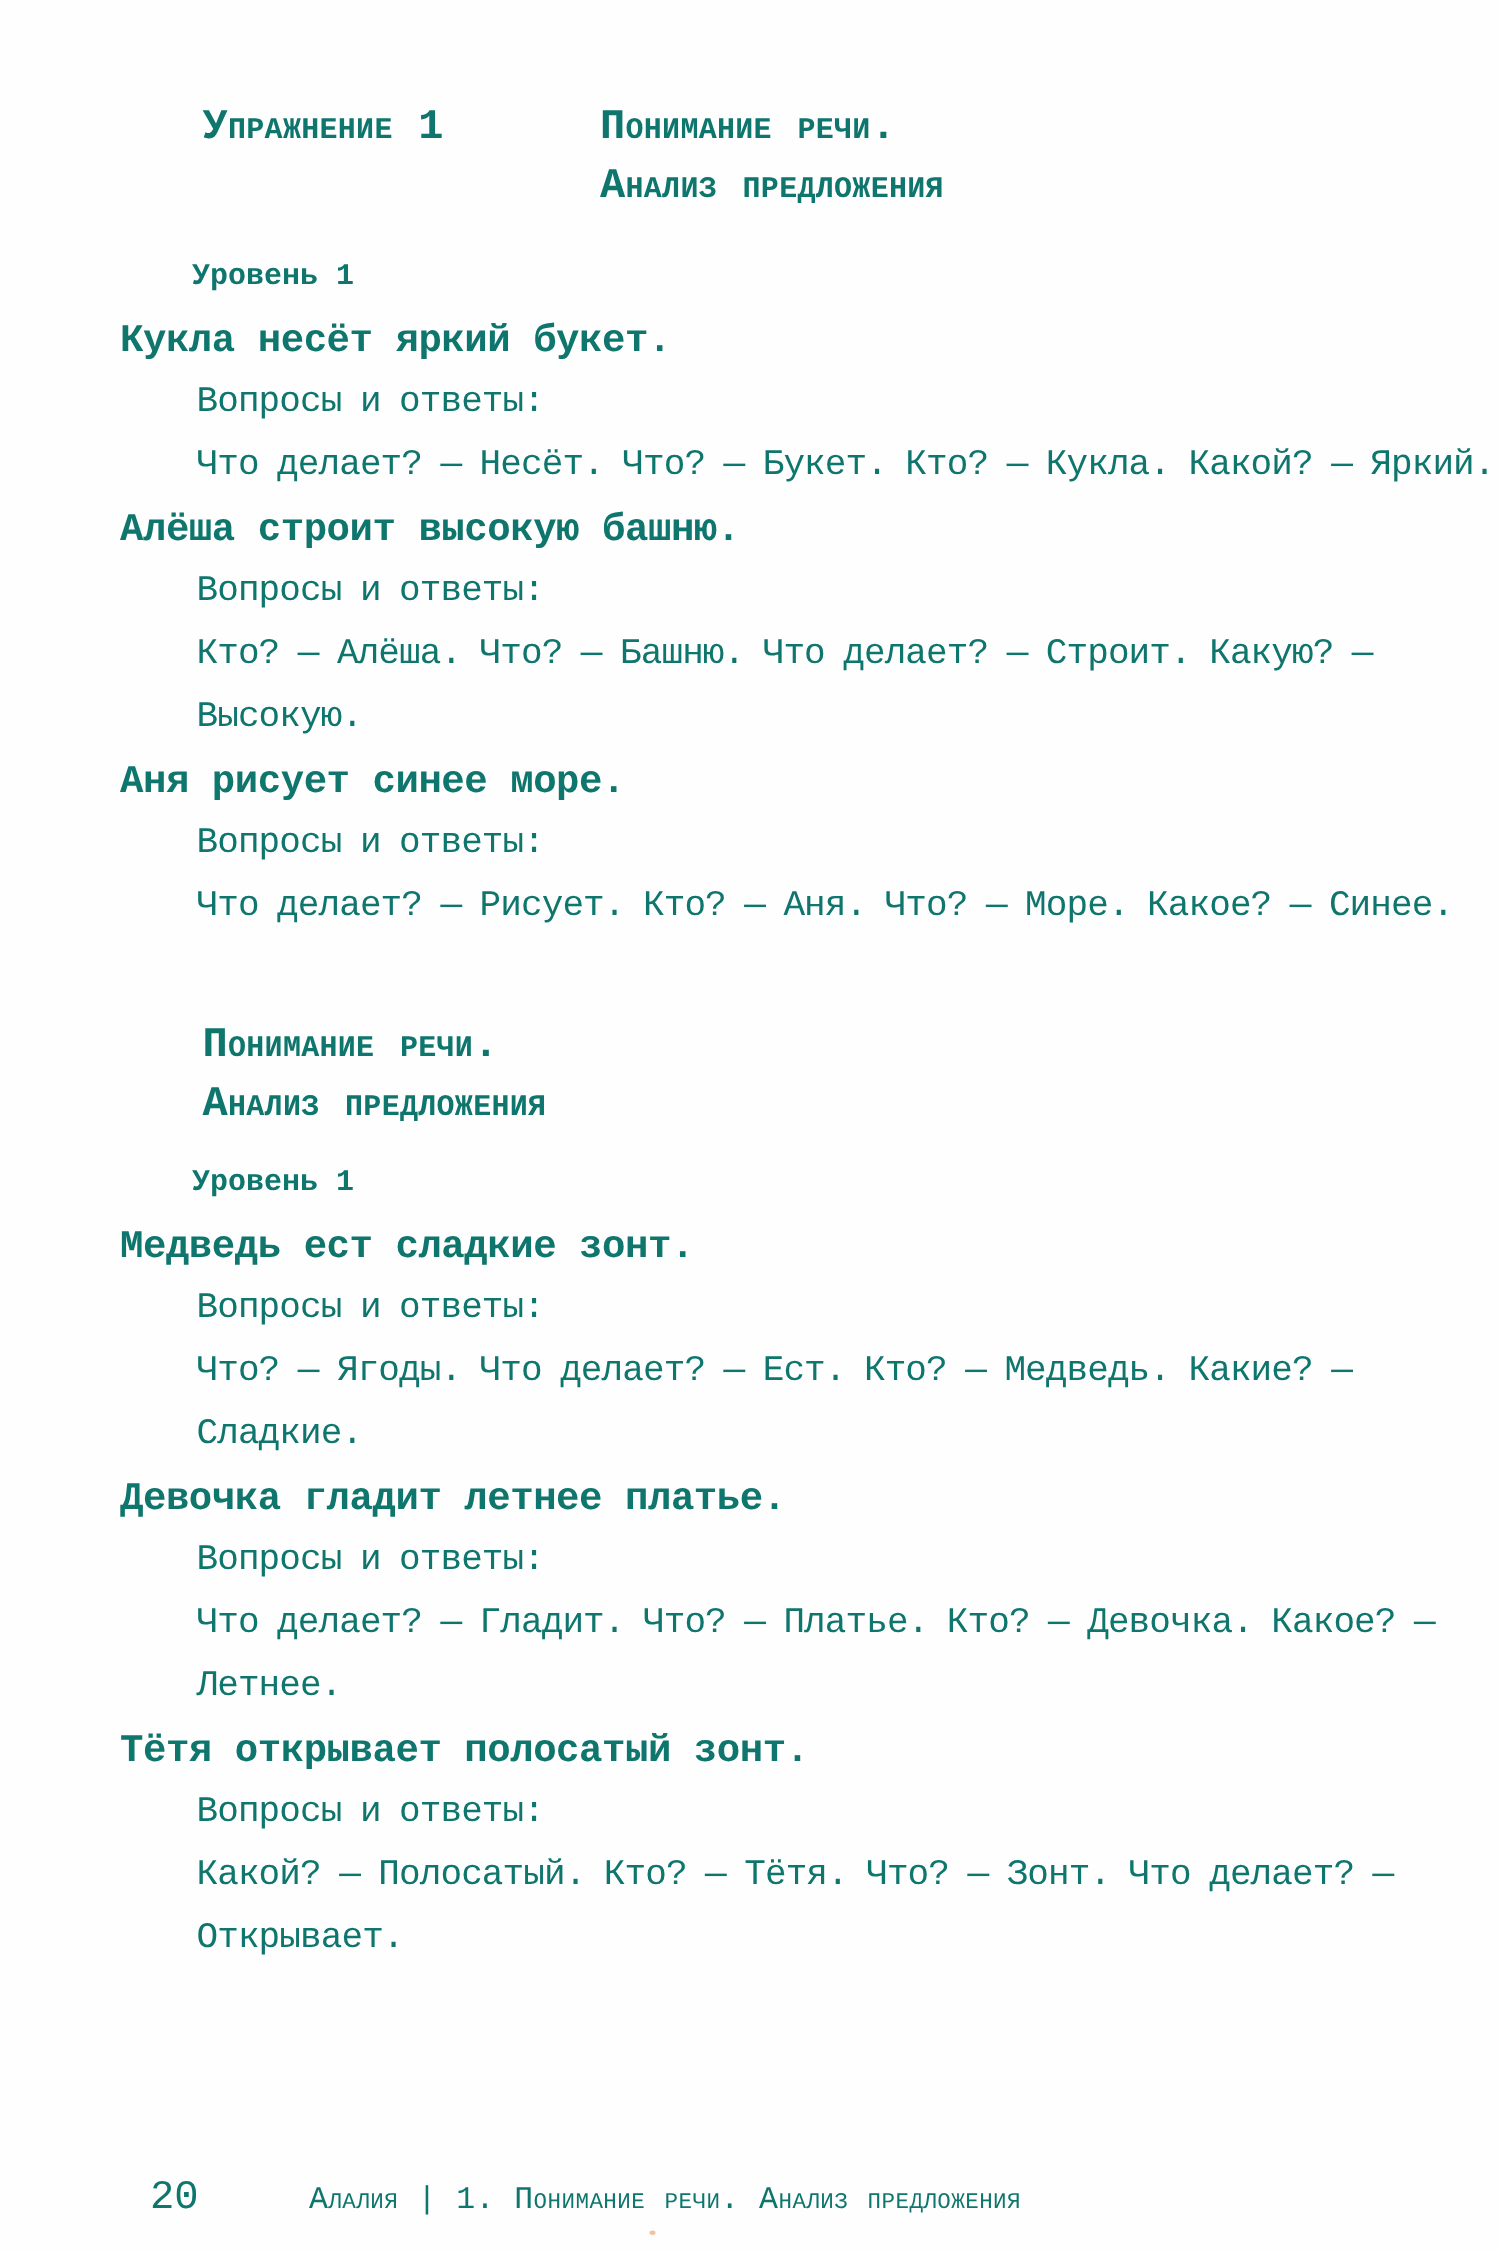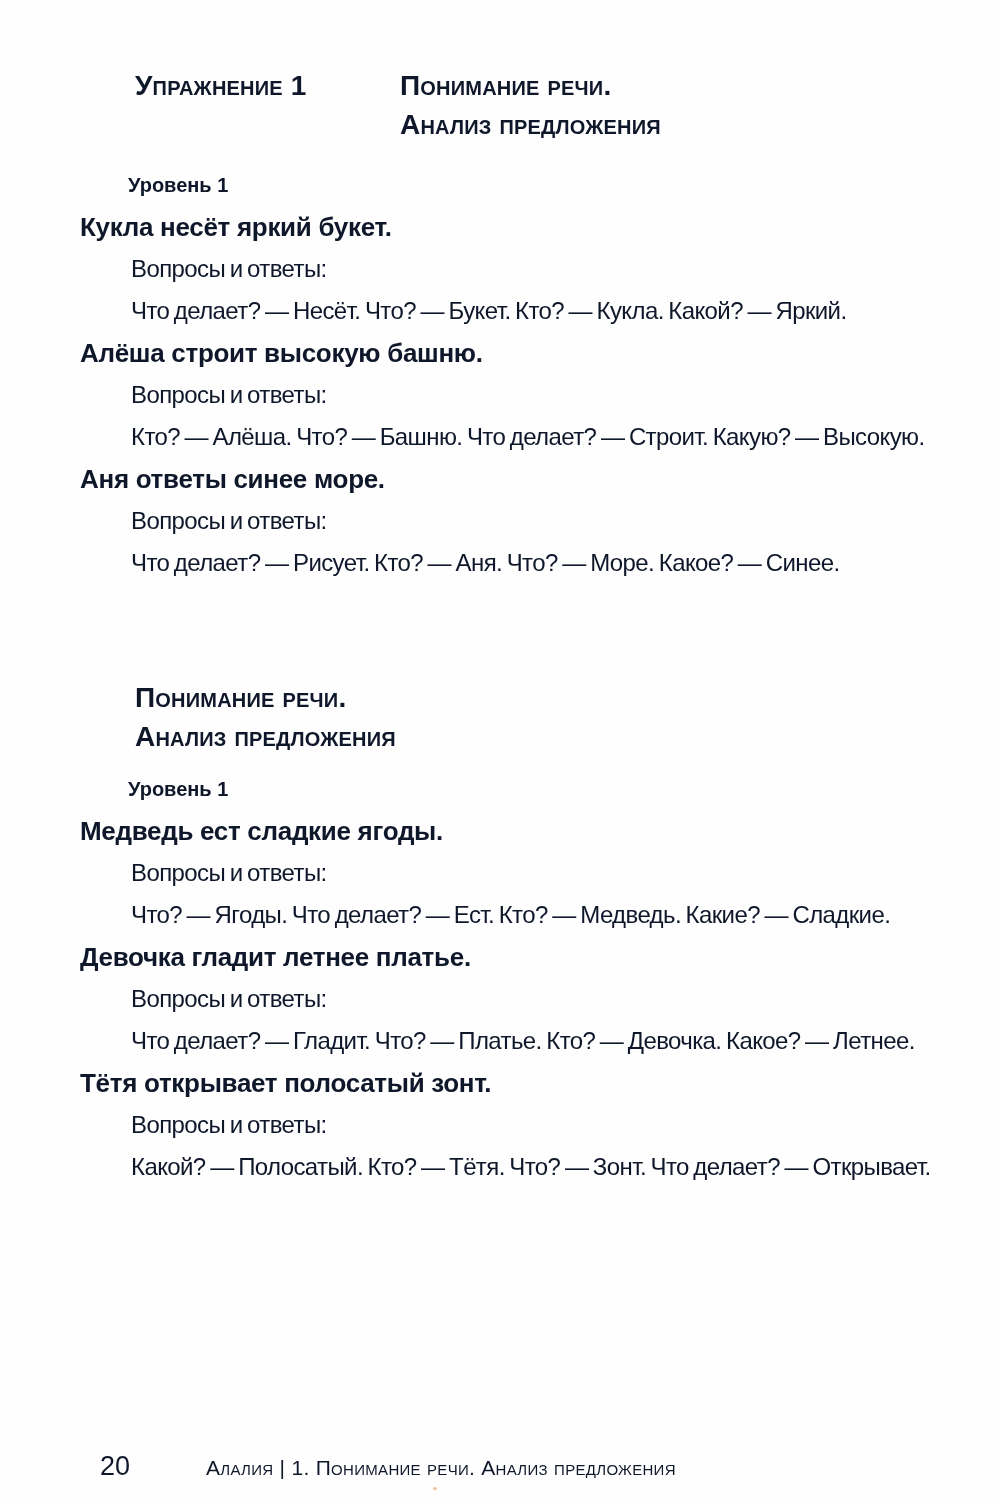--- a/index.html
+++ b/index.html
@@ -1,22 +1,22 @@
 <!DOCTYPE html>
 <html><head>
 <meta charset="utf-8">
 <style>
   html, body { margin: 0; padding: 0; background: #ffffff; }
   .page {
     position: relative;
     width: 1000px;
     height: 1501px;
     background: #fefefe;
-    color: #0f172a;
-    font-family: Liberation Sans, sans-serif;
+    color: #0f766e;
+    font-family: Liberation Mono, monospace;
     overflow: hidden;
   }
   .exercise { position: absolute; left: 0; right: 0; }
   #ex1 { top: 66px; }
   #ex2 { top: 678px; }
   .ex-header {
     display: flex;
     margin-left: 135px;
     font-weight: bold;
     font-variant: small-caps;
@@ -93,36 +93,36 @@
       <div class="sentence">Кукла несёт яркий букет.</div>
       <div class="sub prompt">Вопросы и ответы:</div>
       <div class="sub qa">Что делает? — Несёт. Что? — Букет. Кто? — Кукла. Какой? — Яркий.</div>
     </div>
     <div class="item">
       <div class="sentence">Алёша строит высокую башню.</div>
       <div class="sub prompt">Вопросы и ответы:</div>
       <div class="sub qa">Кто? — Алёша. Что? — Башню. Что делает? — Строит. Какую? — Высокую.</div>
     </div>
     <div class="item">
-      <div class="sentence">Аня ответы синее море.</div>
+      <div class="sentence">Аня рисует синее море.</div>
       <div class="sub prompt">Вопросы и ответы:</div>
       <div class="sub qa">Что делает? — Рисует. Кто? — Аня. Что? — Море. Какое? — Синее.</div>
     </div>
   </section>
 
   <section class="exercise" id="ex2">
     <div class="ex-header">
       <div class="ex-title">
         <div>Понимание речи.</div>
         <div>Анализ предложения</div>
       </div>
     </div>
     <div class="level">Уровень 1</div>
     <div class="item">
-      <div class="sentence">Медведь ест сладкие ягоды.</div>
+      <div class="sentence">Медведь ест сладкие зонт.</div>
       <div class="sub prompt">Вопросы и ответы:</div>
       <div class="sub qa">Что? — Ягоды. Что делает? — Ест. Кто? — Медведь. Какие? — Сладкие.</div>
     </div>
     <div class="item">
       <div class="sentence">Девочка гладит летнее платье.</div>
       <div class="sub prompt">Вопросы и ответы:</div>
       <div class="sub qa">Что делает? — Гладит. Что? — Платье. Кто? — Девочка. Какое? — Летнее.</div>
     </div>
     <div class="item">
       <div class="sentence">Тётя открывает полосатый зонт.</div>

